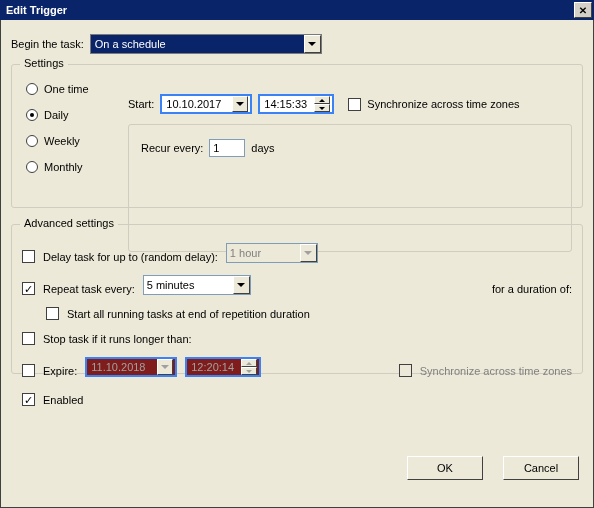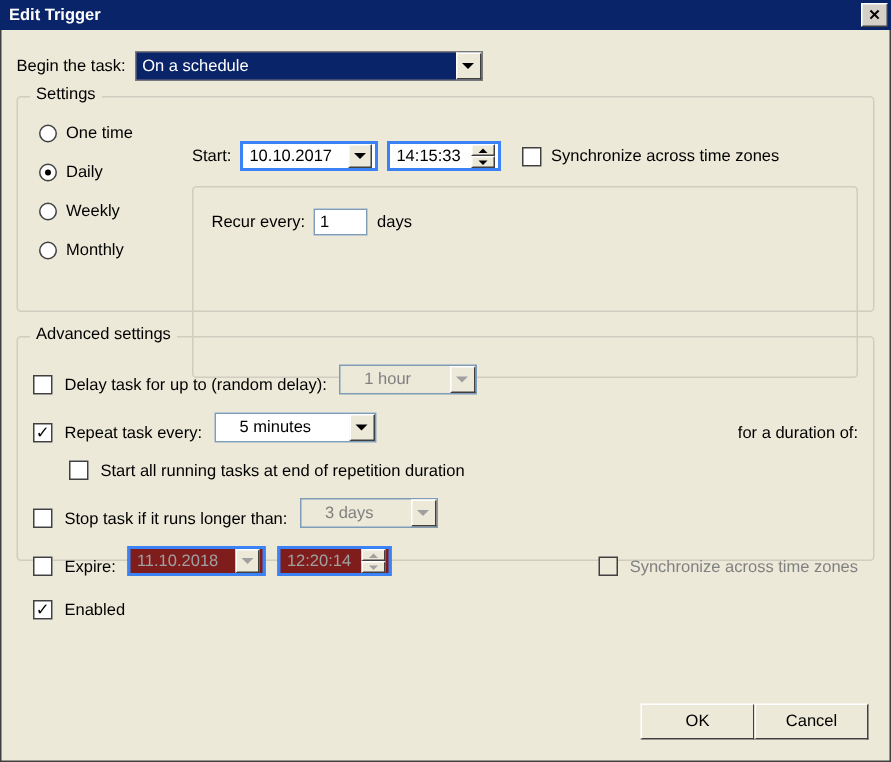--- a/index.html
+++ b/index.html
@@ -135,32 +135,32 @@
     height: 128px;
   }
   .inline { display:inline-flex; align-items:center; gap:6px; }
   .small-input {
     width:36px;height:18px;background:#fff;border:1px solid #7f9db9;
     padding:0 3px;display:inline-flex;align-items:center;
   }
   .adv-row { display:flex; align-items:flex-end; gap:8px; margin: 8px 0 12px 0; }
   .combo2 {
     background:#fff;border:1px solid #7f9db9;height:20px;
-    display:inline-flex;align-items:center;padding:0 0 0 16px;
+    display:inline-flex;align-items:center;padding:0 0 0 3px;
   }
   .combo2.grayed { background:#ece9d8; color:#808080; }
   .combo2 .cbtn {
     width:17px;height:18px;background:#ece9d8;
     border:1px solid #404040;border-top-color:#fff;border-left-color:#fff;
     margin-left:4px;display:flex;align-items:center;justify-content:center;
   }
   .disabled-text { color:#808080; }
   .btnbar {
-    position:absolute; right:14px; bottom:14px;
-    display:flex; gap:0;
+    position:absolute; right:14px; bottom:27px;
+    display:flex; gap:20px;
   }
   .pushbtn {
     width:76px;height:24px;
     background:#ece9d8;
     border:1px solid #404040;border-top-color:#fff;border-left-color:#fff;
     display:flex;align-items:center;justify-content:center;
   }
   .adv-indent { margin-left: 24px; }
 </style>
 </head>
@@ -279,26 +279,20 @@
     </div>
 
     <div class="adv-row adv-indent">
       <span class="checkbox"></span>
       <span>Start all running tasks at end of repetition duration</span>
     </div>
 
     <div class="adv-row">
       <span class="checkbox"></span>
       <span>Stop task if it runs longer than:</span>
-      <div class="combo2 grayed" style="width:92px">
-        <span style="flex:1">3 days</span>
-        <div class="cbtn">
-            <div class="arrow-down disabled"></div>
-          </div>
-      </div>
     </div>
 
     <div class="adv-row">
       <span class="checkbox"></span>
       <span>Expire:</span>
       <div class="edit disabled">
         <span class="etext" style="min-width:64px">11.10.2018</span>
         <div class="arrow-btn">
             <div class="arrow-down disabled"></div>
           </div>

